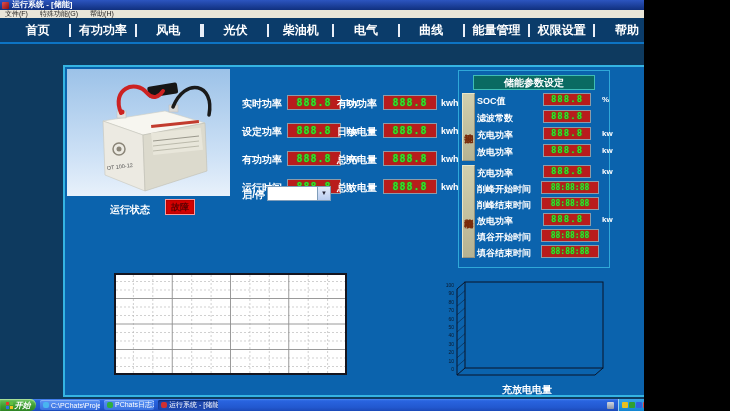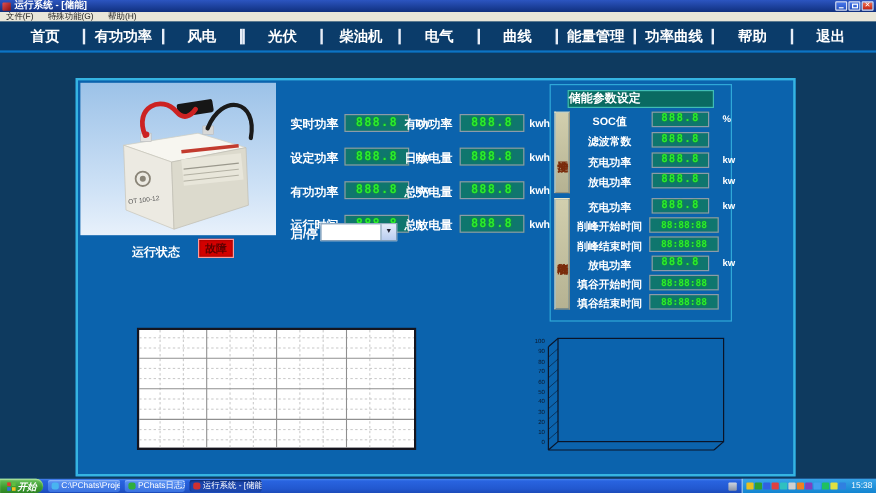--- a/index.html
+++ b/index.html
@@ -1,17 +1,17 @@
 <!DOCTYPE html>
 <html><head>
 <meta charset="utf-8">
 <style>
   *{box-sizing:border-box;margin:0;padding:0}
   body{background:#000;font-family:"Liberation Sans",sans-serif}
-  #app{position:relative;width:730px;height:411px;overflow:hidden;background:#0e3a5f}
+  #app{position:relative;width:644px;height:411px;overflow:hidden;background:#0e3a5f}
 
   
   #titlebar{position:absolute;left:0;top:0;width:730px;height:10px;background:linear-gradient(#2c55c0,#10307e);display:flex;align-items:center;padding:0 2px}
   .app-icon{width:7px;height:7px;background:linear-gradient(135deg,#e05050,#8a0f0f);border-radius:1px;margin-right:3px}
   #title-text{color:#fff;font-size:8px;font-weight:bold;white-space:nowrap;line-height:10px}
   #win-buttons{margin-left:auto;display:flex;gap:1px}
   .winbtn{width:10px;height:8px;border:1px solid #d8e0f8;border-radius:1px;background:linear-gradient(#4a78ec,#2450c0);position:relative}
   .winbtn.close{background:linear-gradient(#f07050,#c02010)}
   .winbtn .g-min{position:absolute;left:2px;bottom:1px;width:4px;height:1px;background:#fff}
   .winbtn .g-max{position:absolute;left:2px;top:1px;width:5px;height:4px;border:1px solid #fff}
@@ -31,31 +31,31 @@
   #main{position:absolute;left:0;top:44px;width:730px;height:355px;background:#0e3a5f}
   #panel{position:absolute;left:63px;top:21px;width:600px;height:332px;background:#0b63ad;border:2px solid #35b4e2}
 
   
   #battery{position:absolute;left:2px;top:2px;width:163px;height:127px;background:linear-gradient(180deg,#9cc2e8 0%,#cfe2f6 70%,#e8f1fb 100%)}
   #status-label{position:absolute;left:36px;top:136px;width:58px;text-align:center;color:#fff;font-weight:bold;font-size:10px}
   #status-box{position:absolute;left:100px;top:132px;width:30px;height:16px;background:#d40000;border:1px solid #ff9a9a;box-shadow:inset 0 0 2px #7a0000;color:#5e0000;font-weight:bold;font-size:9px;text-align:center;line-height:14px}
 
   
   .mlabel{position:absolute;width:62px;text-align:right;color:#fff;font-weight:bold;font-size:10px;white-space:nowrap}
-  .led{position:absolute;background:#0f766e;border:1px solid #8d9ba9;color:#2bee2b;font-family:"DejaVu Sans Mono",monospace;font-weight:bold;text-align:center;text-shadow:0 0 2px #15a015}
+  .led{position:absolute;background:#b91c1c;border:1px solid #8d9ba9;color:#2bee2b;font-family:"DejaVu Sans Mono",monospace;font-weight:bold;text-align:center;text-shadow:0 0 2px #15a015}
   .led.metric{width:54px;height:15px;font-size:10px;line-height:13px;letter-spacing:1px}
   .munit{position:absolute;color:#fff;font-weight:bold;font-size:9px}
   .combo{position:absolute;left:202px;top:119px;width:64px;height:15px;background:#fff;border:1px solid #7f9db9;display:flex;cursor:pointer}
   .combo-arrow{margin-left:auto;width:13px;background:linear-gradient(#e3ebfa,#b9cdf0);border-left:1px solid #7f9db9;font-size:6px;color:#223;text-align:center;line-height:13px}
 
   
   #params{position:absolute;left:393px;top:3px;width:152px;height:198px;border:1px solid #2fa8d8}
-  #params-header{position:absolute;left:14px;top:4px;width:122px;height:15px;background:#0a6a62;border:1px solid #3fbdb5;color:#fff;font-weight:bold;font-size:10px;line-height:13px}
+  #params-header{position:absolute;left:14px;top:4px;width:122px;height:15px;background:#0a6a62;border:1px solid #3fbdb5;color:#fff;font-weight:bold;font-size:10px;text-align:center;line-height:13px}
   .vbar{position:absolute;left:3px;width:13px;background:linear-gradient(#d2cfae,#b5b292);border:1px outset #e8e5c8;color:#7a2c0c;font-weight:bold;font-size:9px;writing-mode:vertical-rl;text-orientation:upright;text-align:center;line-height:11px}
-  .plabel{position:absolute;left:18px;width:62px;text-align:center;color:#fff;font-weight:bold;font-size:9px;white-space:nowrap}
+  .plabel{position:absolute;left:18px;width:62px;text-align:left;color:#fff;font-weight:bold;font-size:9px;white-space:nowrap}
   .led.param{left:84px;width:48px;height:13px;font-size:9px;line-height:11px;letter-spacing:1px}
   .led.time{left:82px;width:58px;height:13px;font-size:8px;line-height:11px;letter-spacing:0}
   .punit{position:absolute;left:143px;color:#fff;font-weight:bold;font-size:8px}
 
   
   #chart1{position:absolute;left:49px;top:206px;width:233px;height:102px}
   #chart1-label{position:absolute;left:49px;top:313px;width:233px;text-align:center;color:#fff;font-weight:bold;font-size:10px}
   #chart2{position:absolute;left:378px;top:210px;width:168px;height:100px}
   #chart2 .yticks{position:absolute;left:0;top:6px;width:11px;height:89px;display:flex;flex-direction:column;justify-content:space-between}
   #chart2 .yticks span{font-size:5px;line-height:1;color:#0d1a2e;text-align:right;display:block}
@@ -112,21 +112,21 @@
     <div class="nav-item">光伏</div>
     <div class="nav-sep"></div>
     <div class="nav-item">柴油机</div>
     <div class="nav-sep"></div>
     <div class="nav-item">电气</div>
     <div class="nav-sep"></div>
     <div class="nav-item">曲线</div>
     <div class="nav-sep"></div>
     <div class="nav-item">能量管理</div>
     <div class="nav-sep"></div>
-    <div class="nav-item">功率曲线</div>
+    <div class="nav-item">权限设置</div>
     <div class="nav-sep"></div>
     <div class="nav-item">帮助</div>
     <div class="nav-sep"></div>
     <div class="nav-item">退出</div>
   </div>
 
   <div id="main">
     <div id="panel">
 
       <div id="battery">
@@ -279,20 +279,21 @@
             <line x1="3" y1="37.8" x2="11" y2="30.8"></line>
               <line x1="3" y1="46.4" x2="11" y2="39.4"></line>
             <line x1="3" y1="55" x2="11" y2="48"></line>
               <line x1="3" y1="63.6" x2="11" y2="56.6"></line>
             <line x1="3" y1="72.2" x2="11" y2="65.2"></line>
               <line x1="3" y1="80.8" x2="11" y2="73.8"></line>
             <line x1="3" y1="89.4" x2="11" y2="82.4"></line>
           </g>
         </svg>
       </div>
+      <div id="chart2-label">充放电电量</div>
 
     </div>
   </div>
 
   <div id="taskbar">
     <div id="start-btn">
       <span class="flag">
         <i style="background:#e23a2e"></i>
           <i style="background:#5fbf3f"></i>
           <i style="background:#2f6fe0"></i>

